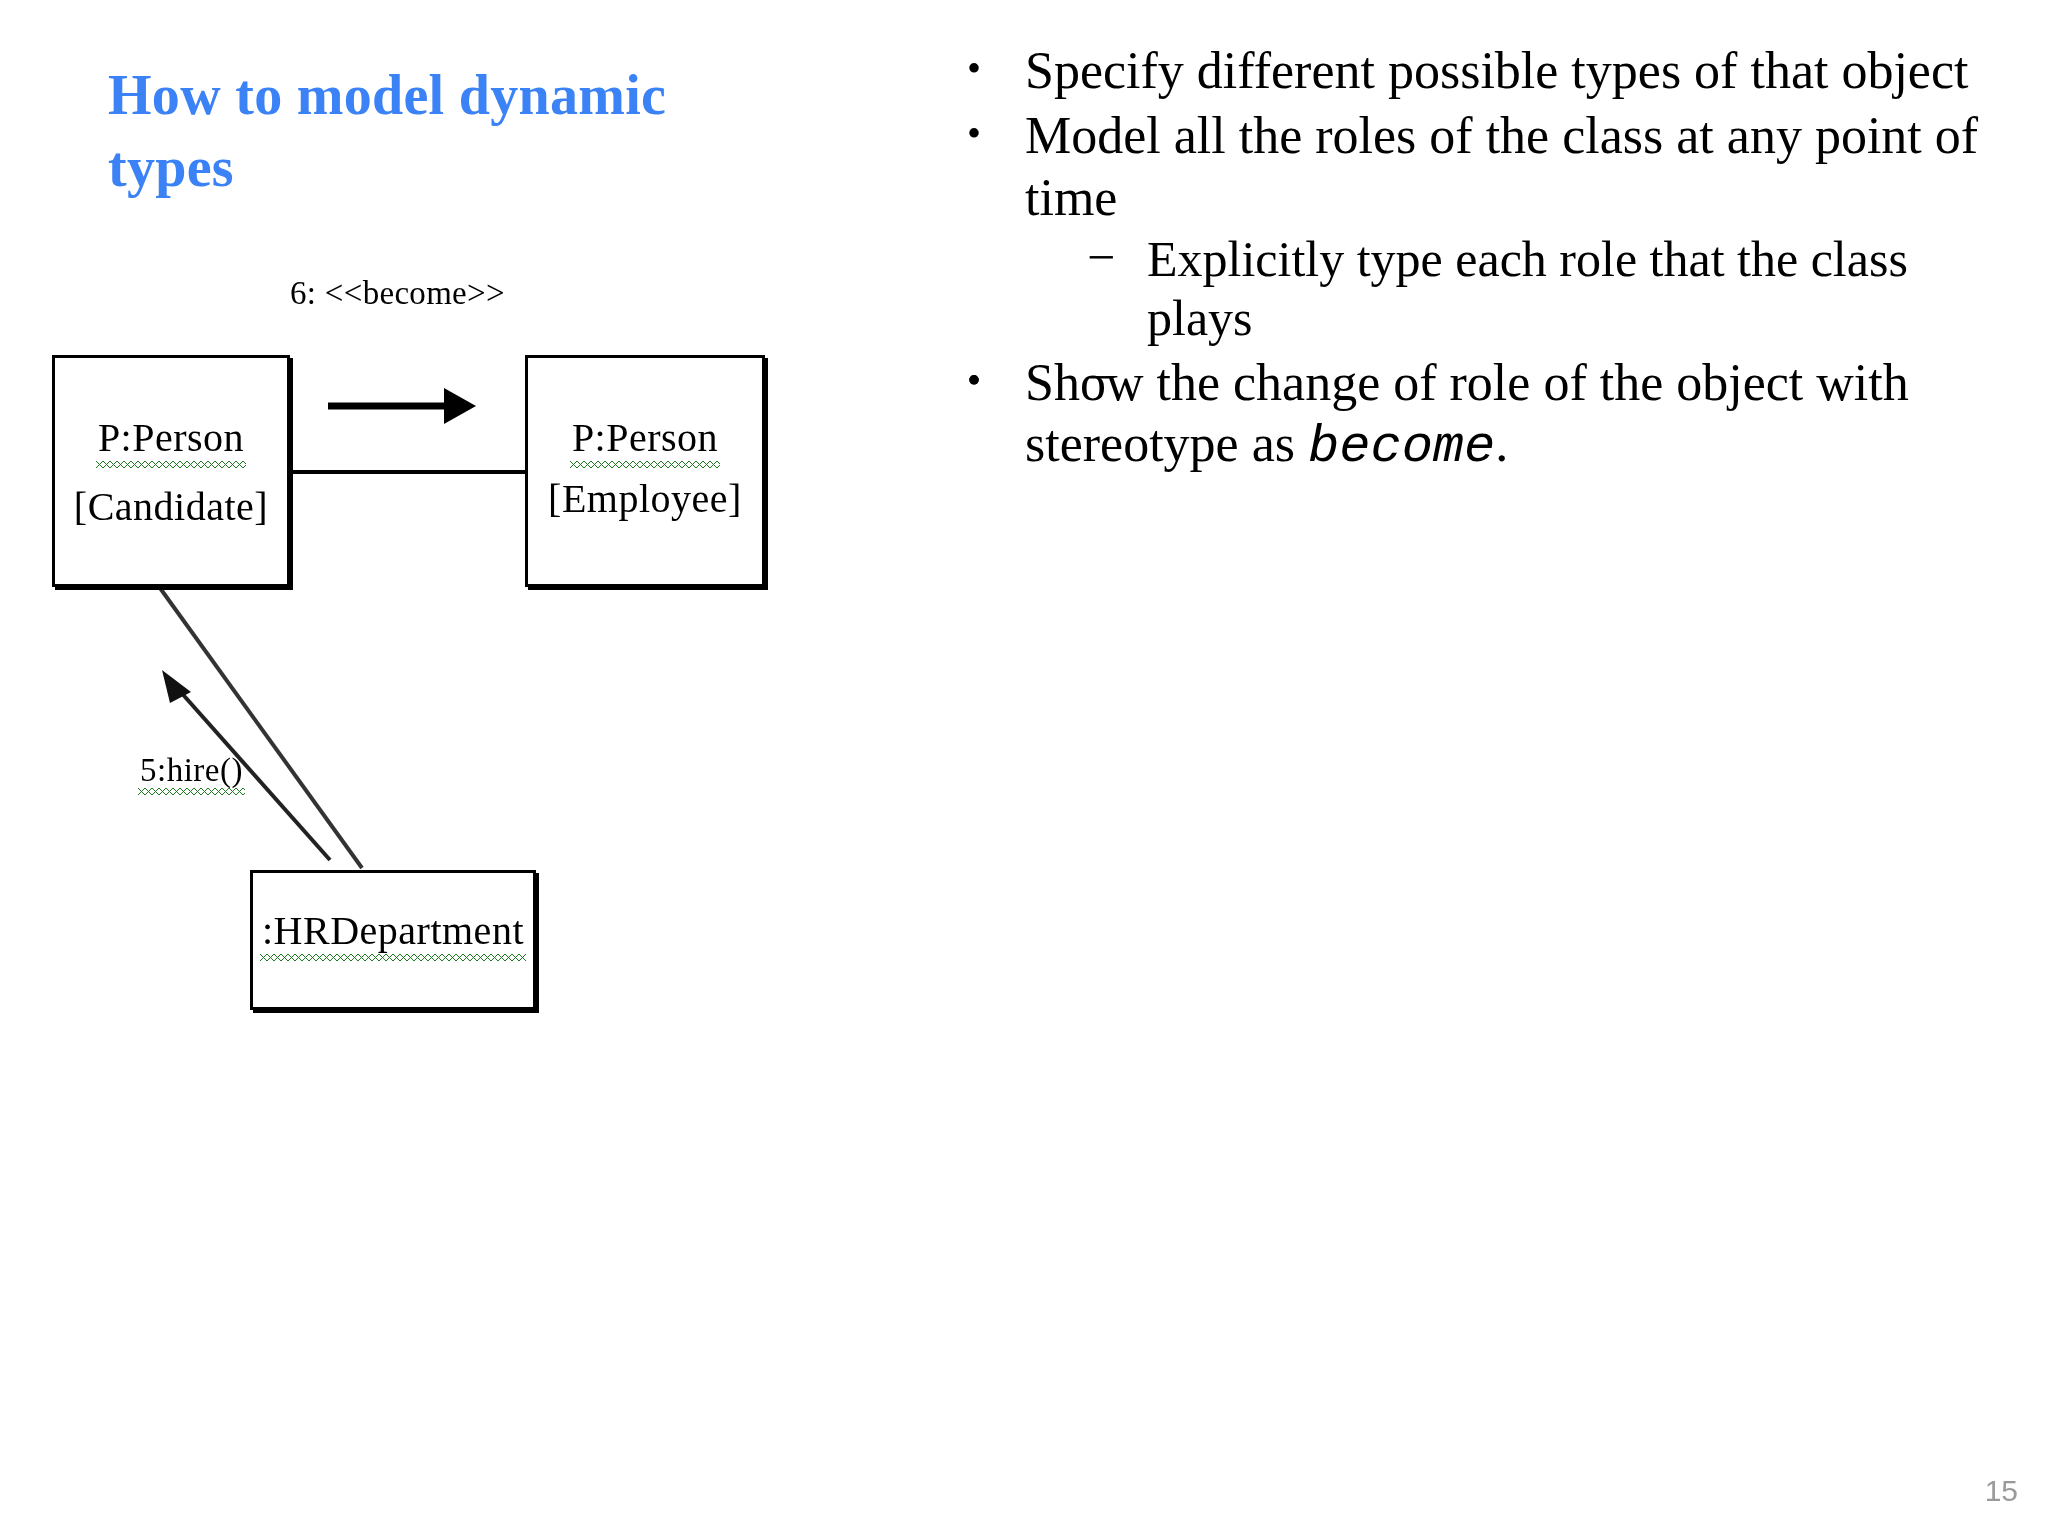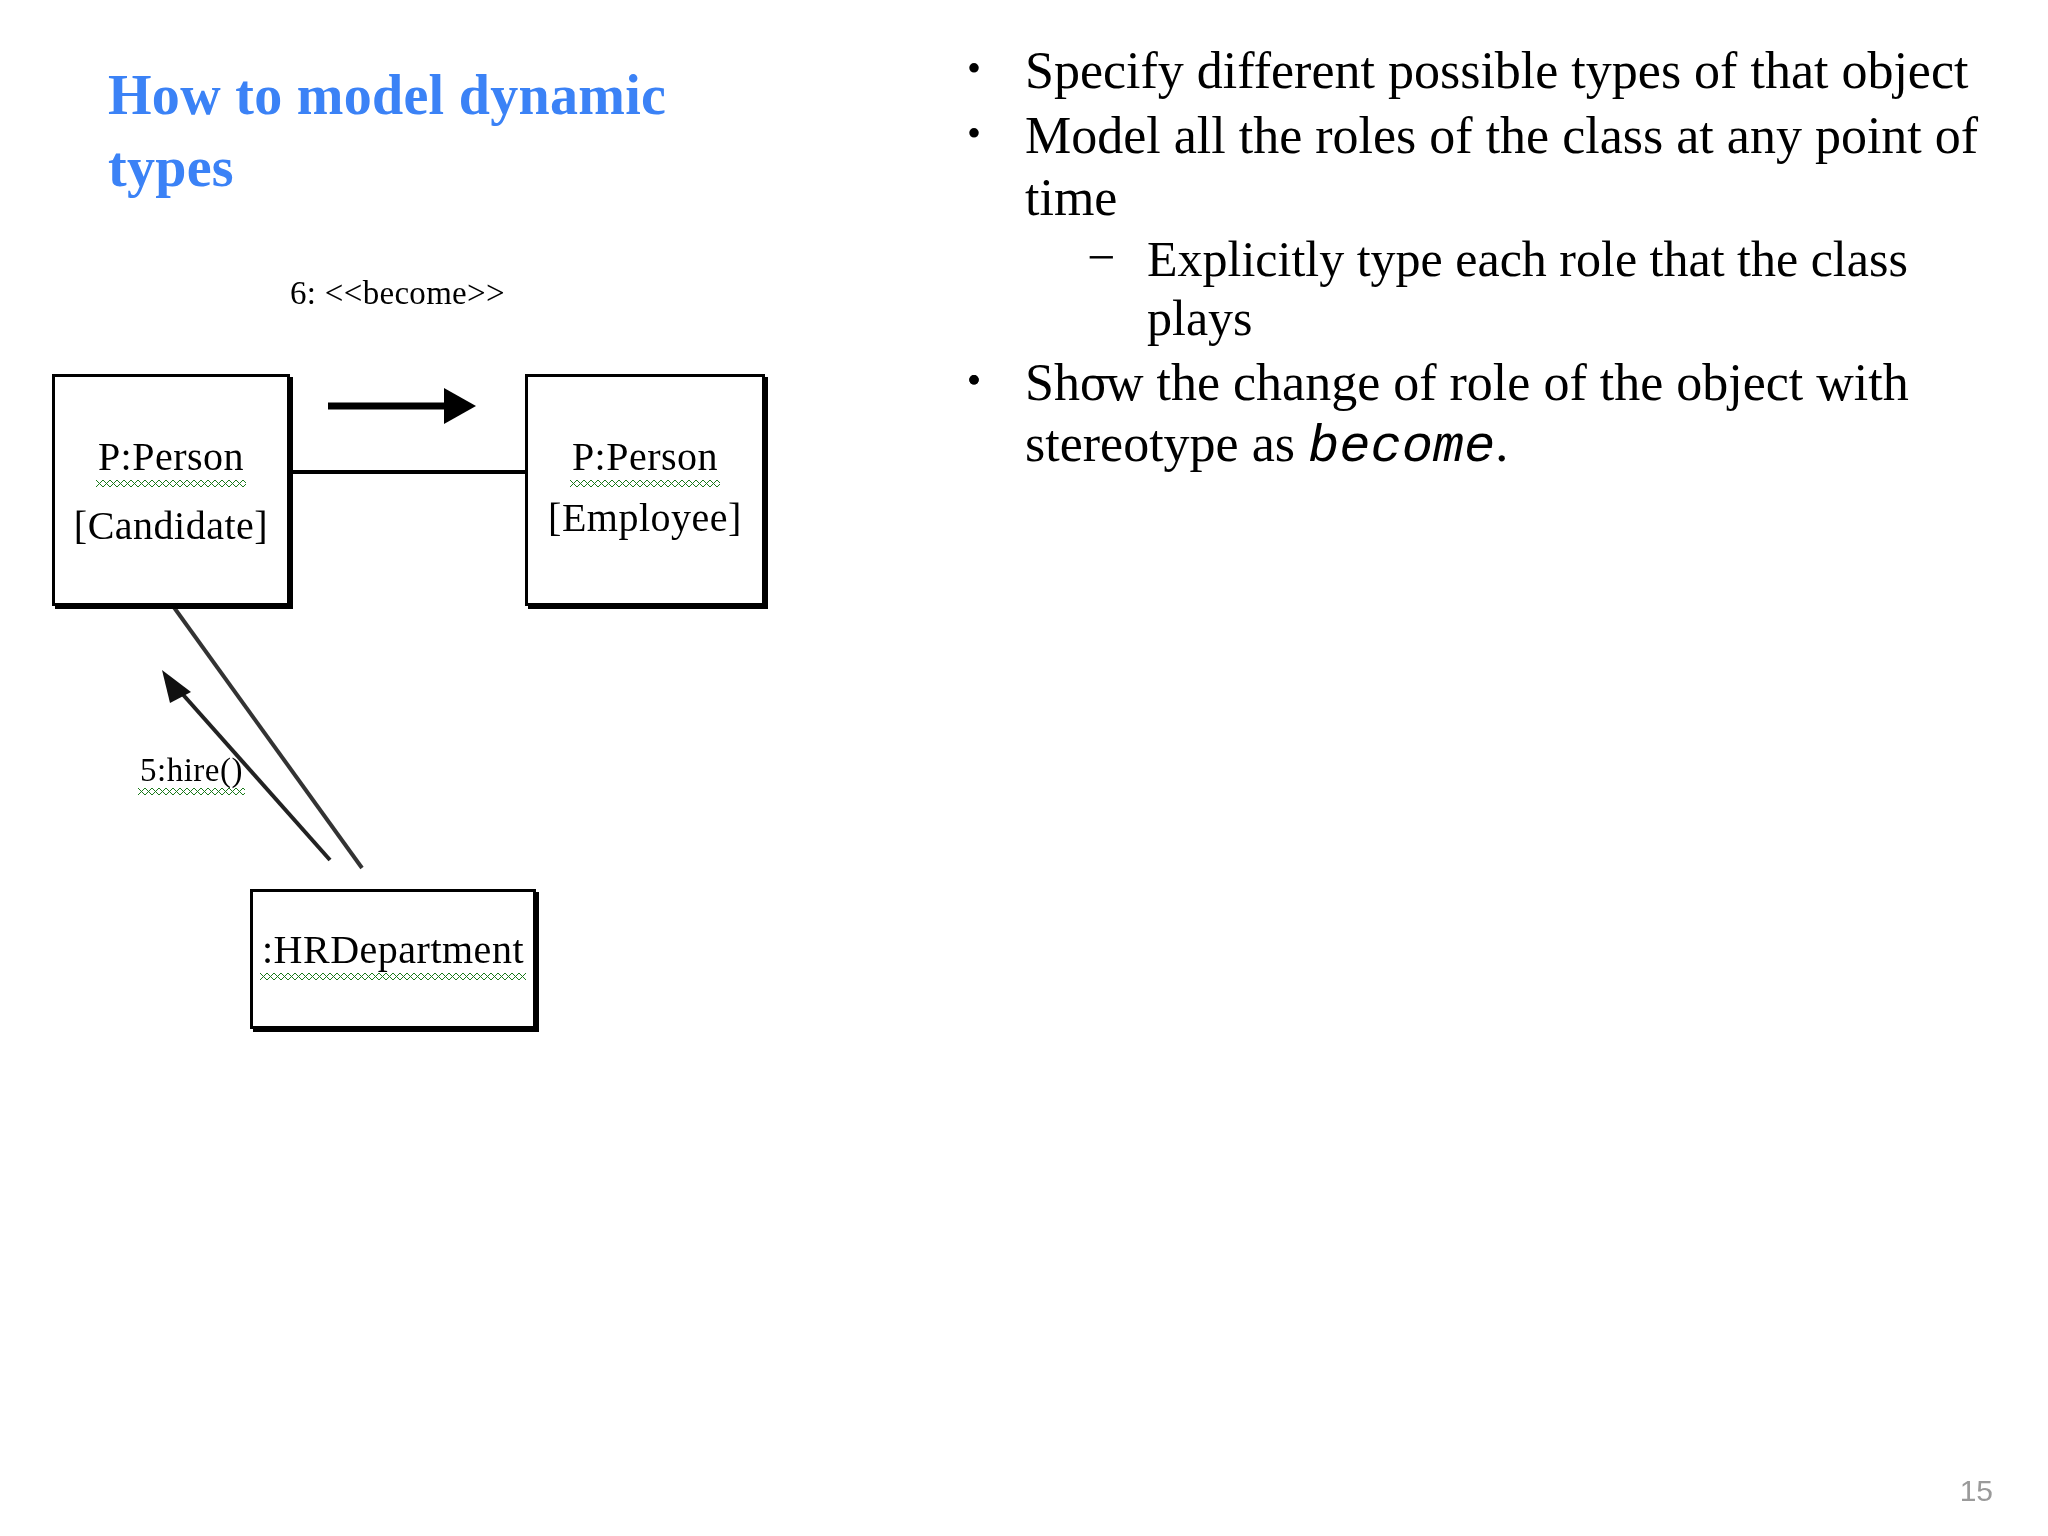--- a/index.html
+++ b/index.html
@@ -38,21 +38,20 @@
     height: 760px;
   }
   #diagram svg { display: block; }
 
   .uml-box {
     position: absolute;
     box-sizing: border-box;
     background: #ffffff;
     border: 3px solid #000;
     box-shadow: 3px 3px 0 0 #000;
-    margin-top: 19px;
   }
   #box-candidate {
     left: 12px;
     top: 35px;
     width: 238px;
     height: 232px;
   }
   #box-employee {
     left: 485px;
     top: 35px;
@@ -162,21 +161,21 @@
     left: 6px;
     top: 0;
     font-size: 50px;
     line-height: 1.1;
   }
   .italic { font-style: italic; font-family: Liberation Mono, monospace; }
 
   
   #page-number {
     position: absolute;
-    right: 55px;
+    right: 30px;
     bottom: 28px;
     font-size: 30px;
     color: #9a9a9a;
     font-family: "Liberation Sans", sans-serif;
   }
 </style>
 </head>
 <body>
 
 <div id="slide-title">How to model dynamic types</div>

